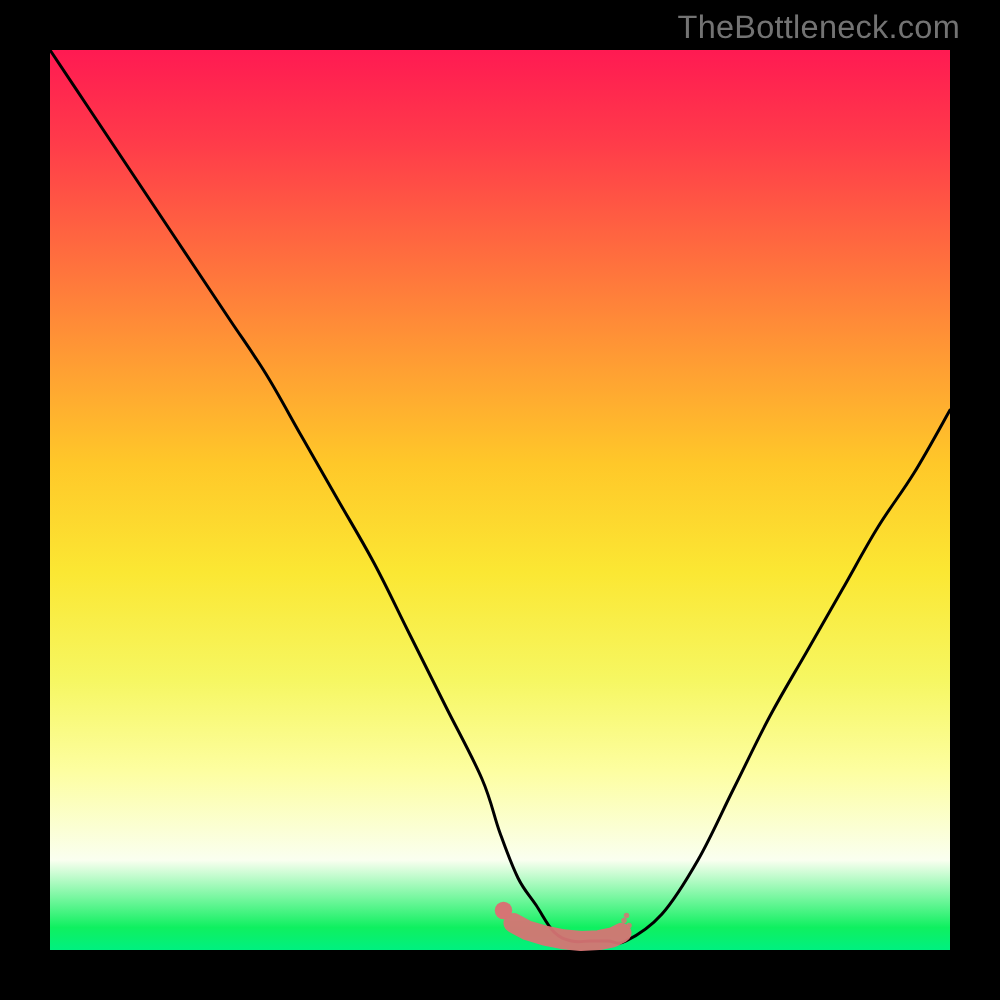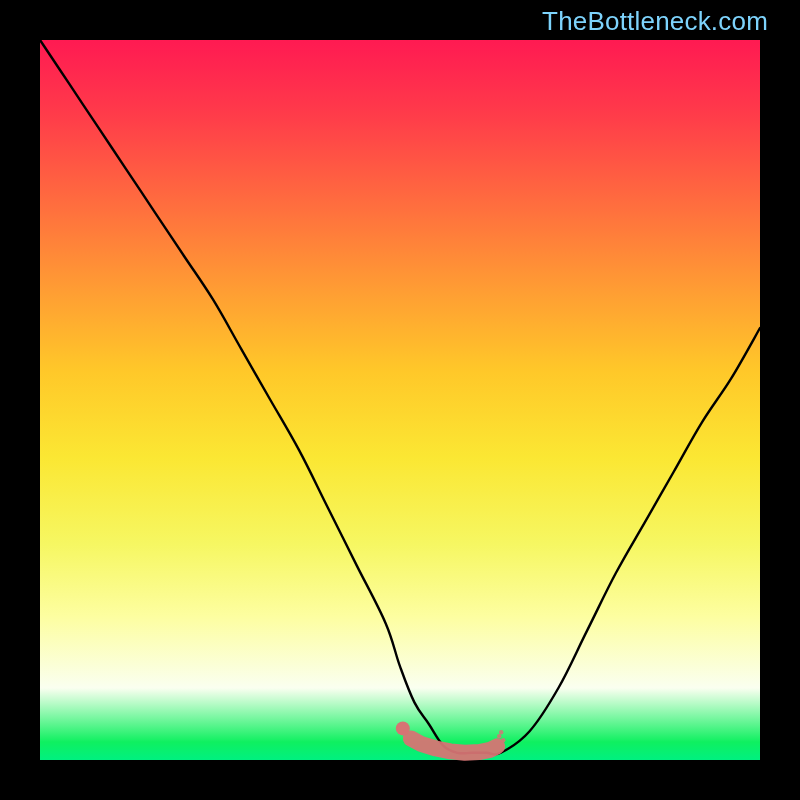--- a/index.html
+++ b/index.html
@@ -34,21 +34,21 @@
       #fdfea0 80%,
       #fafff0 90%,
       #0FF060 97.5%,
       #00f080 100%
     );
   }
   .watermark {
     position: absolute;
     top: 6px;
     right: 32px;
-    color: #7dd3fc;
+    color: #737373;
     font-size: 26px;
     font-weight: 500;
     letter-spacing: 0.2px;
     user-select: none;
   }
   svg.curve {
     position: absolute;
     left: 0;
     top: 0;
     width: 720px;

